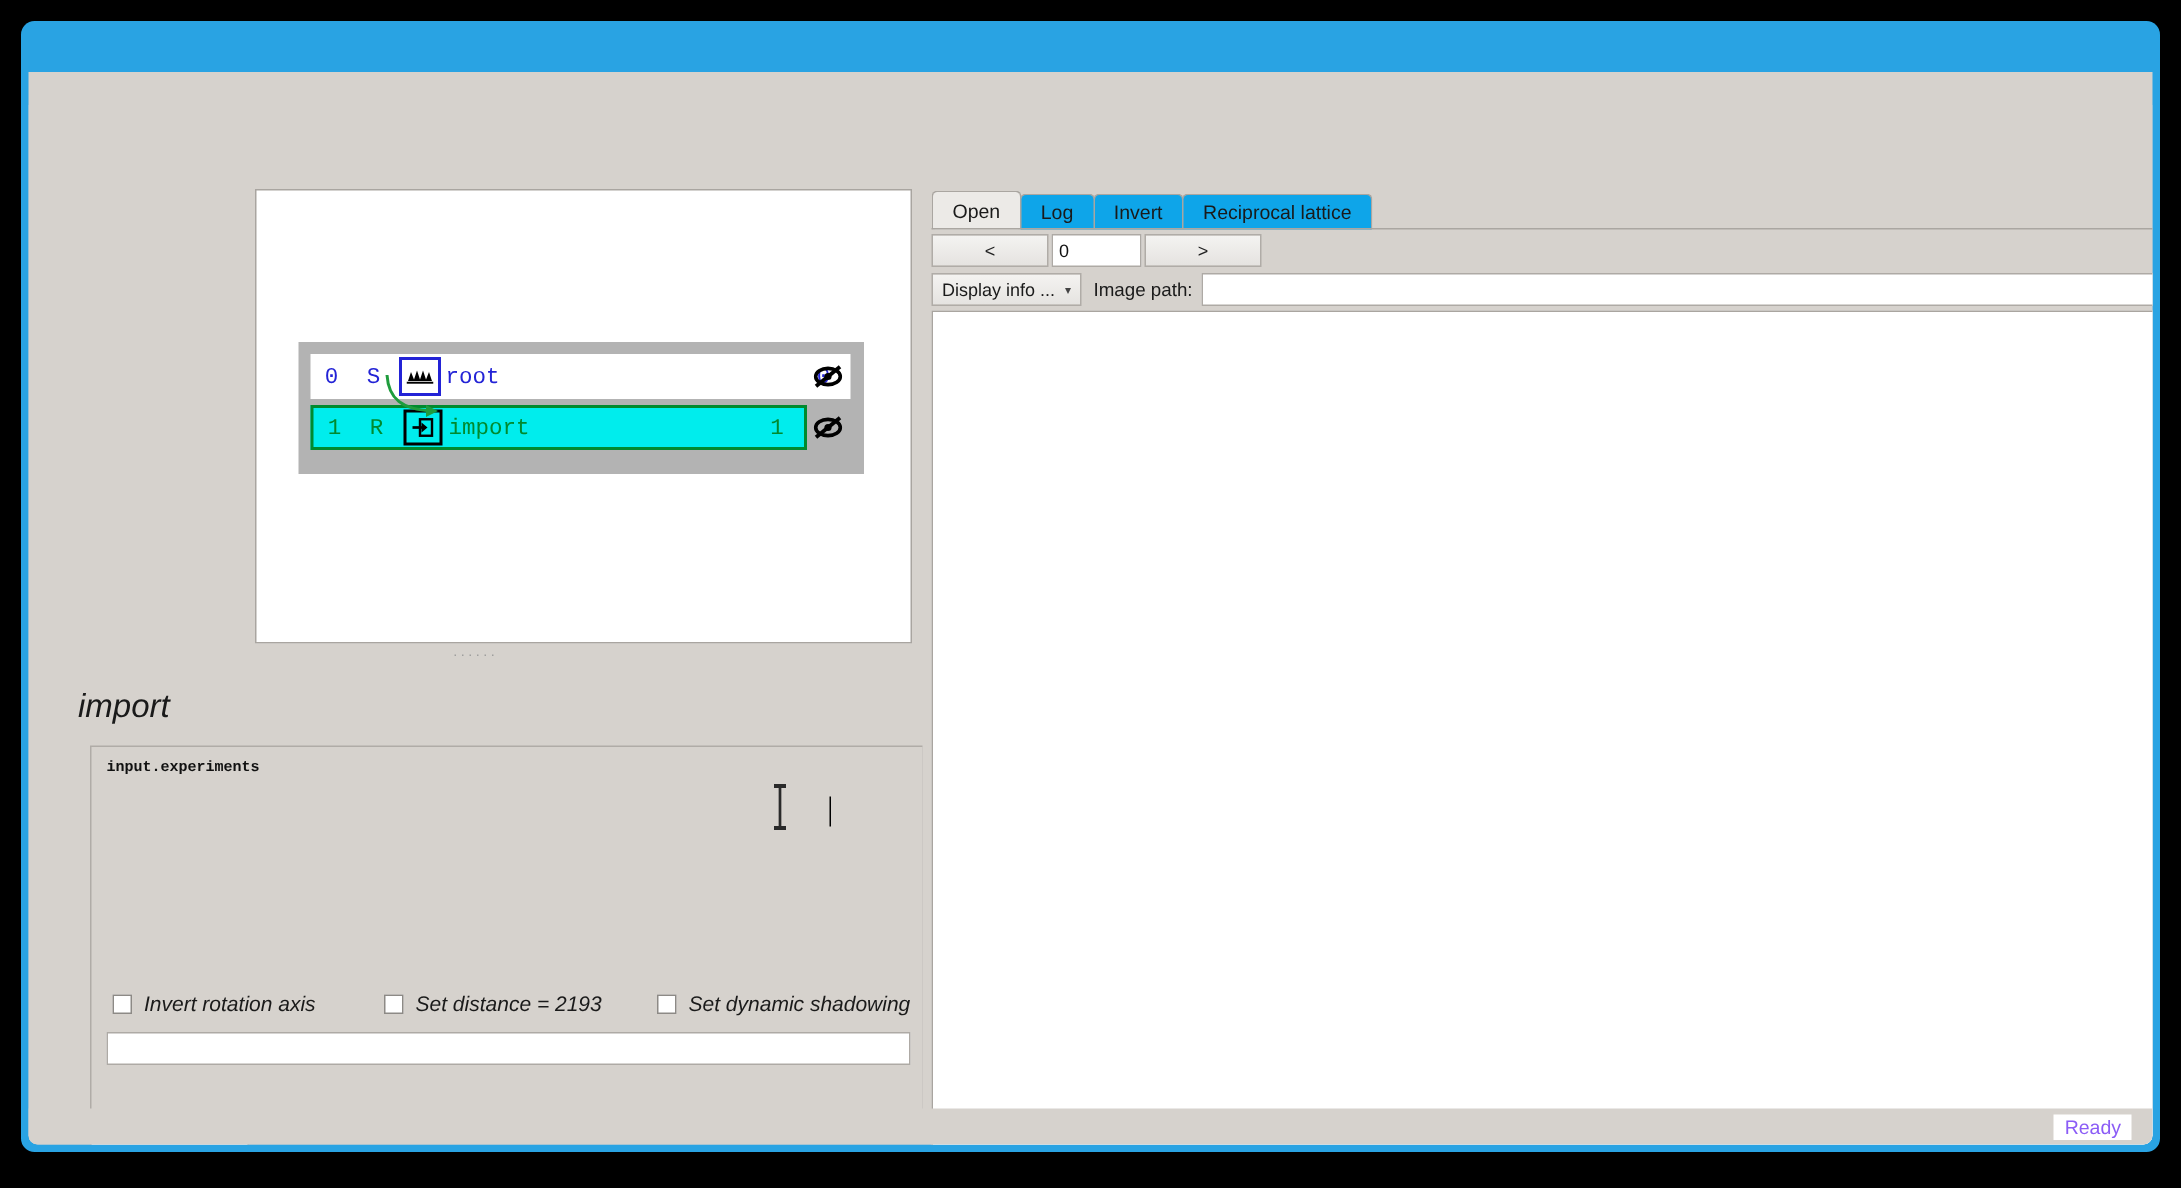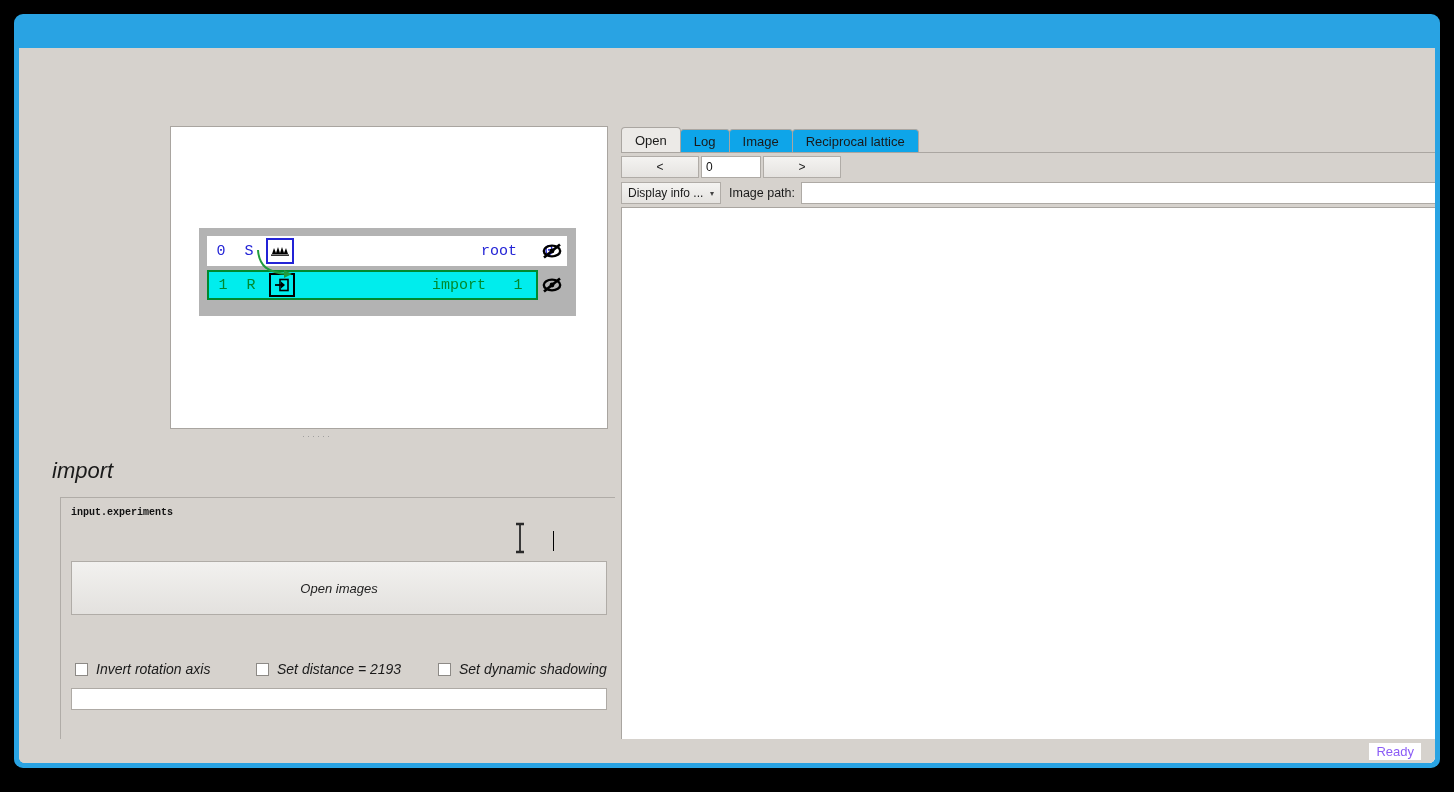--- a/index.html
+++ b/index.html
@@ -124,21 +124,21 @@
   }
   #node-root { top: 8px; background: #ffffff; }
   #node-import {
     top: 42px; background: #00eded;
     border: 2px solid #008a2e; width: 331px;
     box-sizing: border-box;
   }
   .node-idx { width: 28px; text-align: center; }
   .node-flag { width: 28px; text-align: center; }
   .node-icon-cell { width: 34px; display: flex; justify-content: center; }
-  .node-title { flex: 1; text-align: right; padding-right: 14px; }
+  .node-title { flex: 1; text-align: left; padding-right: 14px; }
   .node-num { width: 36px; text-align: center; }
   #node-root .node-idx, #node-root .node-flag,
   #node-root .node-title, #node-root .node-num { color: #2323d6; }
   #node-import .node-idx, #node-import .node-flag,
   #node-import .node-title, #node-import .node-num { color: #008a2e; }
 
   .root-icon-box {
     width: 28px; height: 26px; background: #ffffff;
     border: 2px solid #2323d6; box-sizing: border-box;
     display: flex; align-items: center; justify-content: center;
@@ -394,23 +394,20 @@
 
         <div id="param-box">
           <div id="param-label">input.experiments</div>
 
           <div id="text-caret"></div>
           <svg id="mouse-cursor" viewBox="0 0 14 32">
             <path d="M3 2 H11 M7 2 V30 M3 30 H11" stroke="#2a2a2a" stroke-width="1.8" fill="none"></path>
             <path d="M3 2 H11 M3 30 H11" stroke="#2a2a2a" stroke-width="2.6" fill="none"></path>
           </svg>
 
-          <div id="open-images-btn">
-            <span>Open images</span>
-          </div>
 
           <div class="chk-row" id="chk-invert">
             <div class="chkbox"></div>
             <span>Invert rotation axis</span>
           </div>
           <div class="chk-row" id="chk-distance">
             <div class="chkbox"></div>
             <span>Set distance = 2193</span>
           </div>
           <div class="chk-row" id="chk-shadow">
@@ -425,21 +422,21 @@
           
         </div>
 
       </div>
 
       <div id="right-pane">
 
         <div id="tab-strip">
           <div class="tab active">Open</div>
           <div class="tab">Log</div>
-          <div class="tab">Image</div>
+          <div class="tab">Invert</div>
           <div class="tab">Reciprocal lattice</div>
         </div>
 
         <div id="nav-row">
           <div class="nav-btn">&lt;</div>
           <div id="img-index">0</div>
           <div class="nav-btn">&gt;</div>
 
         </div>
         <div id="tab-underline"></div>

